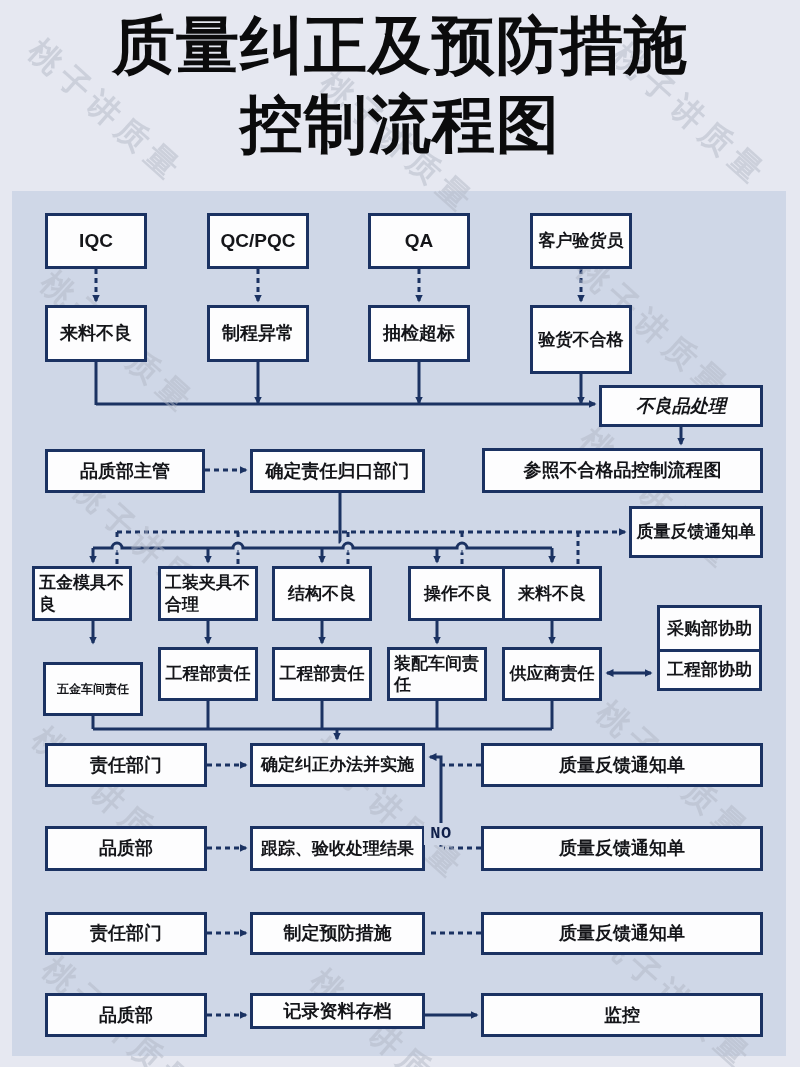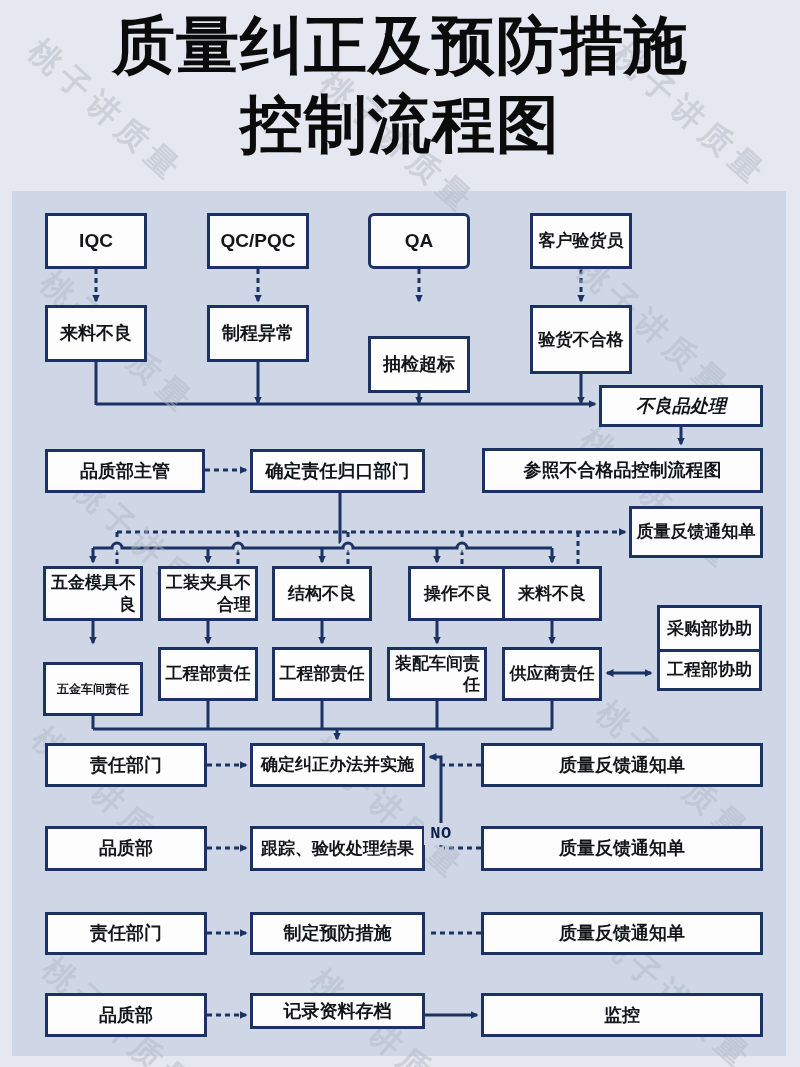--- a/index.html
+++ b/index.html
@@ -20,21 +20,21 @@
   }
   #connector-layer{
     position:absolute; left:0; top:0; width:800px; height:1067px; z-index:2;
   }
   .node{
     position:absolute; z-index:3; box-sizing:border-box;
     background:var(--box-fill,#fdfdfe);
     border:3px solid var(--box-border,#1b3262);
     color:var(--box-text,#141519);
     display:flex; align-items:center; justify-content:center;
-    font-weight:700; text-align:right; line-height:1.25;
+    font-weight:700; text-align:left; line-height:1.25;
     word-break:break-all; padding:12px 4px;
   }
   .watermark{
     position:absolute; z-index:2; white-space:nowrap;
     color:var(--wm-color,rgba(178,184,198,0.5));
     font-size:32px; font-weight:700; letter-spacing:7px;
     transform:rotate(42deg); transform-origin:left top; pointer-events:none;
   }
   #no-label{
     position:absolute; z-index:4; width:34px; height:22px;
@@ -123,32 +123,32 @@
     <div class="watermark" style="left: 92px; top: 468px;">桃子讲质量</div>
     <div class="watermark" style="left: 600px; top: 418px;">桃子讲质量</div>
     <div class="watermark" style="left: 52px; top: 718px;">桃子讲质量</div>
     <div class="watermark" style="left: 330px; top: 728px;">桃子讲质量</div>
     <div class="watermark" style="left: 616px; top: 692px;">桃子讲质量</div>
     <div class="watermark" style="left: 62px; top: 948px;">桃子讲质量</div>
     <div class="watermark" style="left: 330px; top: 960px;">桃子讲质量</div>
     <div class="watermark" style="left: 618px; top: 918px;">桃子讲质量</div>
     <div class="node" style="left: 45px; top: 213px; width: 102px; height: 56px; font-size: 19px;">IQC</div>
     <div class="node" style="left: 207px; top: 213px; width: 102px; height: 56px; font-size: 19px;">QC/PQC</div>
-    <div class="node" style="left: 368px; top: 213px; width: 102px; height: 56px; font-size: 19px; border-radius: 6px;">QA</div>
+    <div class="node" style="left: 368px; top: 213px; width: 102px; height: 56px; font-size: 19px;">QA</div>
     <div class="node" style="left: 530px; top: 213px; width: 102px; height: 56px; font-size: 17px;">客户验货员</div>
     <div class="node" style="left: 45px; top: 305px; width: 102px; height: 57px; font-size: 18px;">来料不良</div>
     <div class="node" style="left: 207px; top: 305px; width: 102px; height: 57px; font-size: 18px;">制程异常</div>
-    <div class="node" style="left: 368px; top: 305px; width: 102px; height: 57px; font-size: 18px; margin-top: 31px;">抽检超标</div>
+    <div class="node" style="left: 368px; top: 305px; width: 102px; height: 57px; font-size: 18px;">抽检超标</div>
     <div class="node" style="left: 530px; top: 305px; width: 102px; height: 69px; font-size: 17px;">验货不合格</div>
     <div class="node" style="left: 599px; top: 385px; width: 164px; height: 42px; font-size: 18px; font-style: italic;">不良品处理</div>
     <div class="node" style="left: 45px; top: 449px; width: 160px; height: 44px; font-size: 18px;">品质部主管</div>
     <div class="node" style="left: 250px; top: 449px; width: 175px; height: 44px; font-size: 18px;">确定责任归口部门</div>
     <div class="node" style="left: 482px; top: 448px; width: 281px; height: 45px; font-size: 18px;">参照不合格品控制流程图</div>
     <div class="node" style="left: 629px; top: 506px; width: 134px; height: 52px; font-size: 17px;">质量反馈通知单</div>
-    <div class="node" style="left: 43px; top: 566px; width: 100px; height: 55px; font-size: 17px;">五金模具不良</div>
+    <div class="node" style="left: 32px; top: 566px; width: 100px; height: 55px; font-size: 17px;">五金模具不良</div>
     <div class="node" style="left: 158px; top: 566px; width: 100px; height: 55px; font-size: 17px;">工装夹具不合理</div>
     <div class="node" style="left: 272px; top: 566px; width: 100px; height: 55px; font-size: 17px;">结构不良</div>
     <div class="node" style="left: 408px; top: 566px; width: 100px; height: 55px; font-size: 17px;">操作不良</div>
     <div class="node" style="left: 502px; top: 566px; width: 100px; height: 55px; font-size: 17px;">来料不良</div>
     <div class="node" style="left: 43px; top: 662px; width: 100px; height: 54px; font-size: 12px;">五金车间责任</div>
     <div class="node" style="left: 158px; top: 647px; width: 100px; height: 54px; font-size: 17px;">工程部责任</div>
     <div class="node" style="left: 272px; top: 647px; width: 100px; height: 54px; font-size: 17px;">工程部责任</div>
     <div class="node" style="left: 502px; top: 647px; width: 100px; height: 54px; font-size: 17px;">供应商责任</div>
     <div class="node" style="left: 387px; top: 647px; width: 100px; height: 54px; font-size: 17px;">装配车间责任</div>
     <div class="node" style="left: 657px; top: 605px; width: 105px; height: 47px; font-size: 17px;">采购部协助</div>

